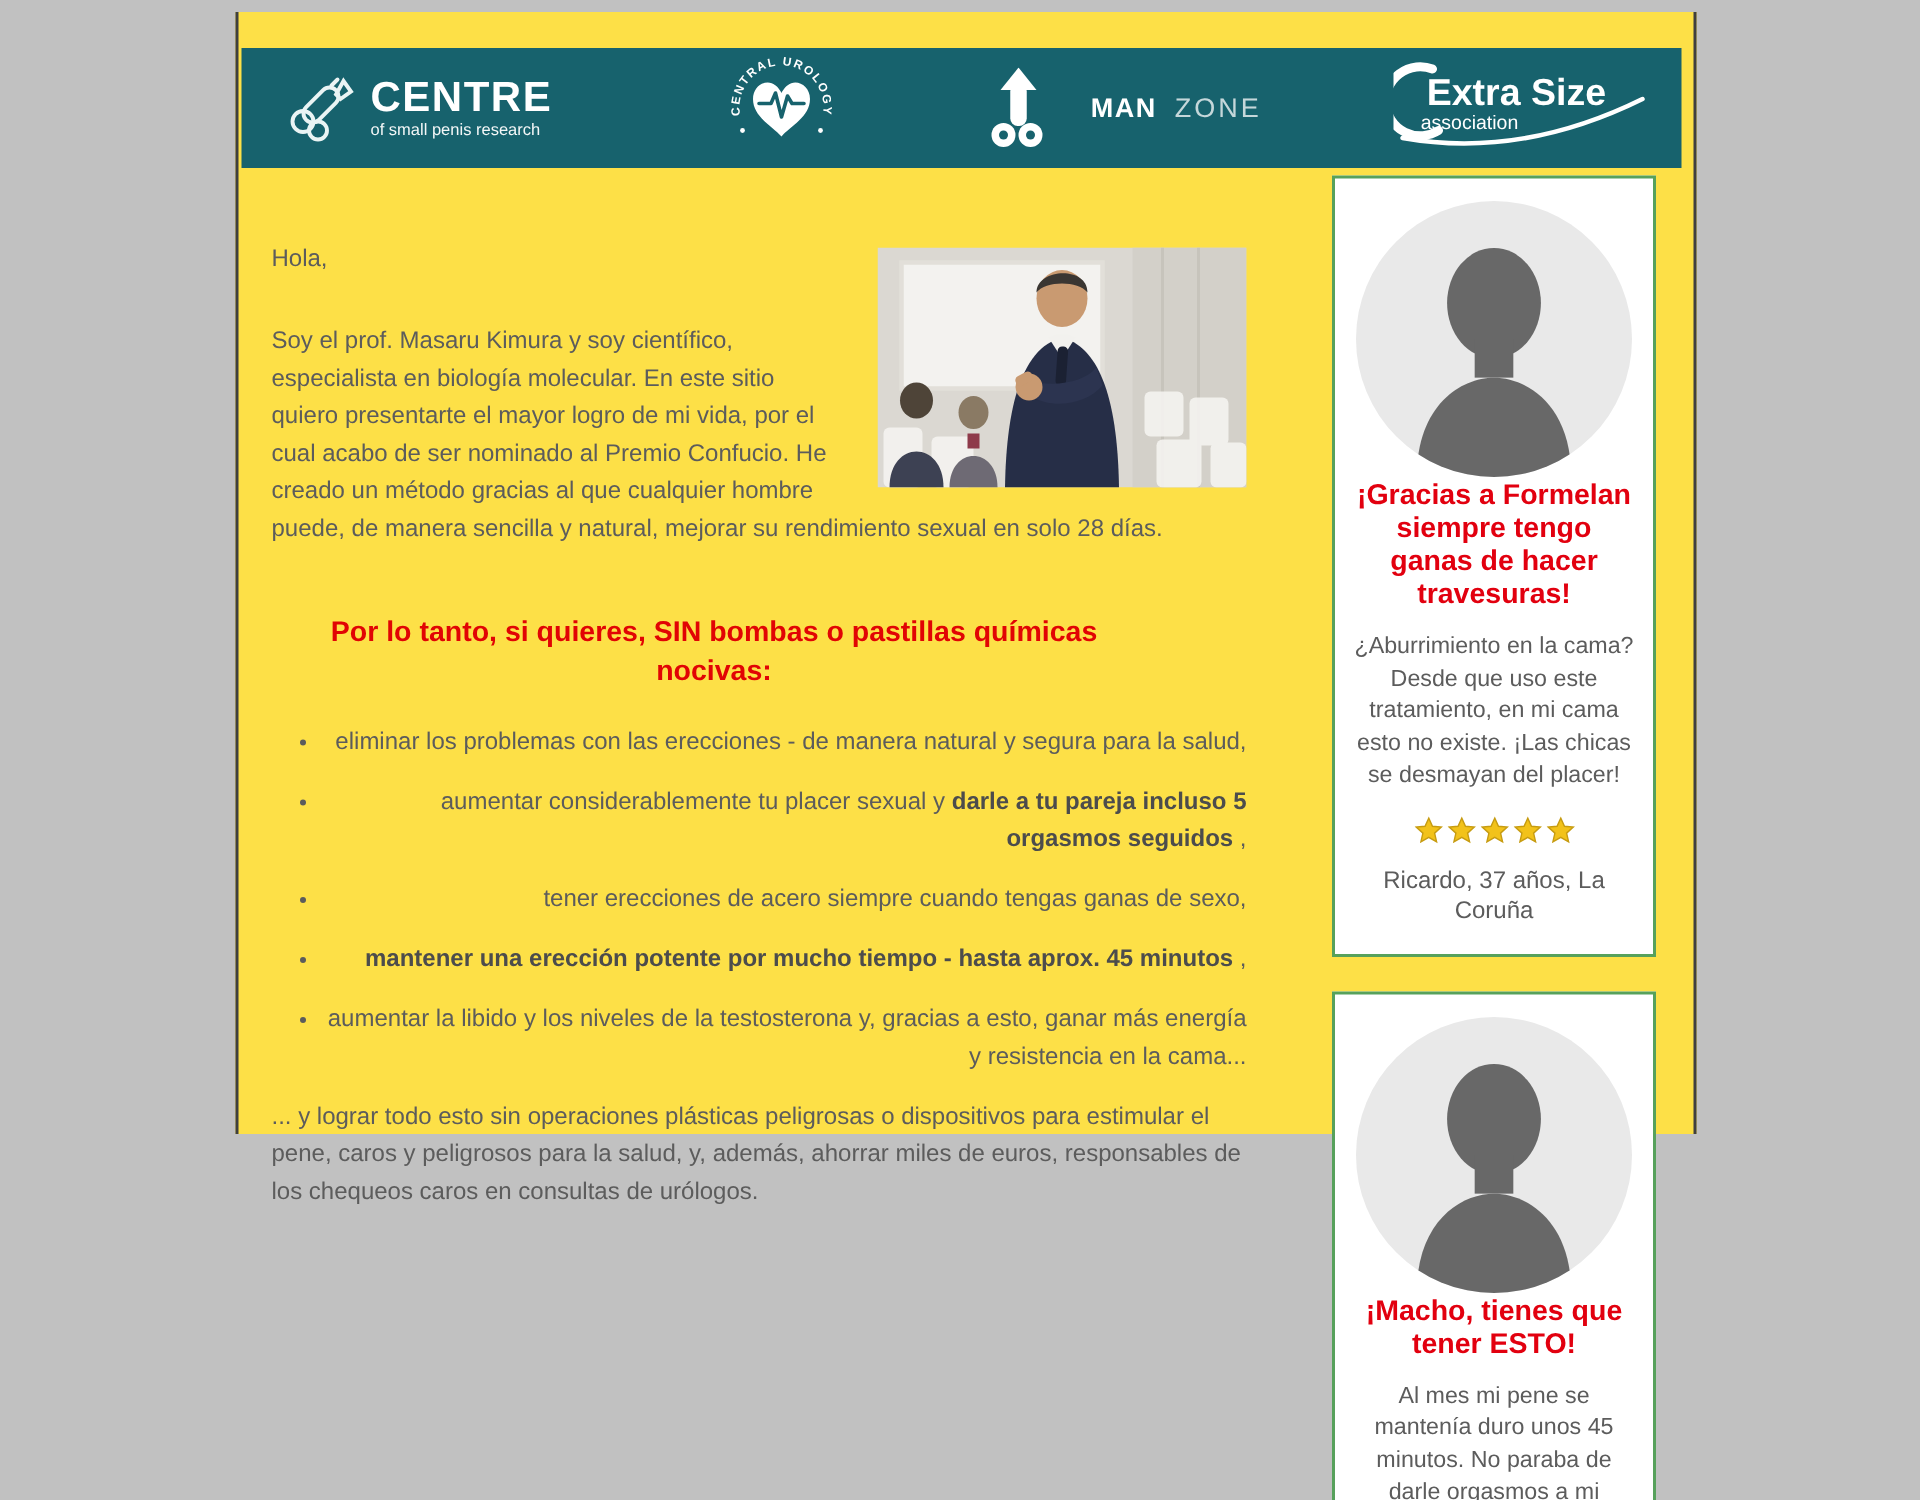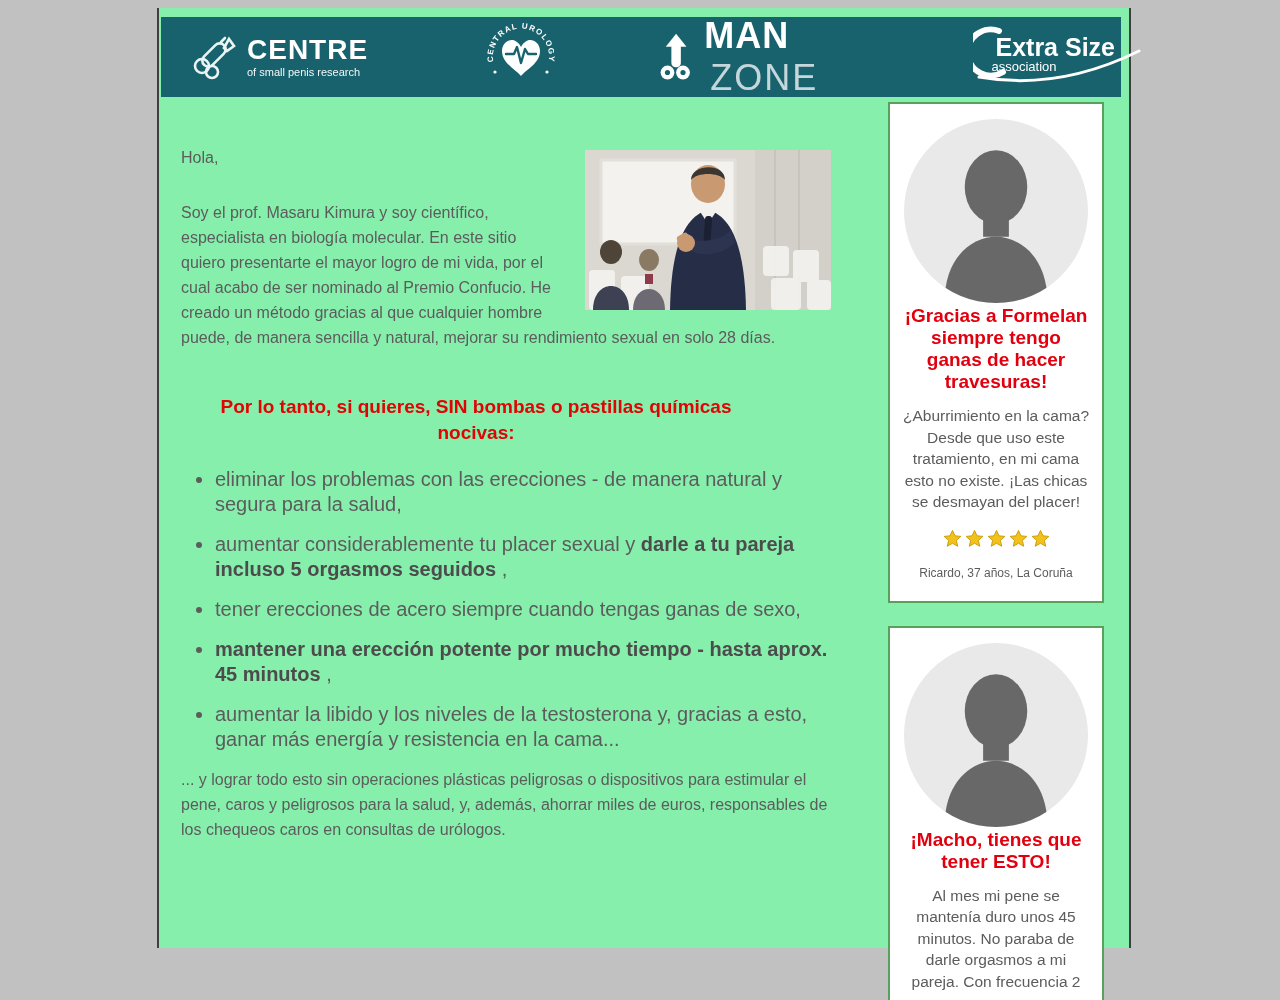--- a/index.html
+++ b/index.html
@@ -1,59 +1,59 @@
 <!DOCTYPE html>
 <html><head>
 <meta charset="utf-8">
 <style>
   * { margin:0; padding:0; box-sizing:border-box; }
   html,body { width:1280px; height:1000px; overflow:hidden; background:#c1c1c1;
               font-family:"Liberation Sans","DejaVu Sans",sans-serif; }
-  .page { position:absolute; left:157px; top:8px; width:974px; height:940px;
-          background:#86efac; border-left:2px solid #3f3f3f; border-right:2px solid #3f3f3f;
-          padding-top:9px; }
+  .page { position:absolute; left:157px; top:8px; width:974px; height:748px;
+          background:#fde047; border-left:2px solid #3f3f3f; border-right:2px solid #3f3f3f;
+          padding-top:24px; }
   
   .hdr { margin-left:2px; width:960px; height:80px; background:#17626d;
          display:flex; align-items:center; color:#fff; }
   .logo-centre { display:flex; align-items:center; margin-left:30px; }
   .logo-centre .txt { margin-left:8px; }
   .logo-centre .big { font-size:28px; font-weight:bold; letter-spacing:1px; line-height:28px; }
   .logo-centre .small { font-size:11px; margin-top:2px; opacity:.95; }
   .logo-inst { margin-left:118px; }
   .logo-manzone { display:flex; align-items:center; margin-left:102px; }
-  .logo-manzone .txt { margin-left:10px; font-size:36px; letter-spacing:1px; }
+  .logo-manzone .txt { margin-left:27px; font-size:18px; letter-spacing:1px; }
   .logo-manzone .bold { font-weight:bold; }
   .logo-manzone .light { font-weight:normal; opacity:.75; margin-left:6px; letter-spacing:2px; }
   .logo-extra { position:relative; margin-left:88px; width:170px; height:64px; }
   .logo-extra .big { position:absolute; left:22px; top:8px; font-size:25px; font-weight:bold; white-space:nowrap; }
   .logo-extra .small { position:absolute; left:18px; top:34px; font-size:13px; }
   .logo-extra svg { position:absolute; left:0; top:0; }
   
   .body-row { display:flex; padding-left:22px; }
   .main { width:650px; }
   .sidebar { width:216px; margin-left:57px; margin-top:5px; }
   
   h1 { margin-top:45px; width:625px; font-size:29px; line-height:34px; color:#8e0909; }
   .intro-block { margin-top:52px; }
   .prof-photo { float:right; margin:1px 0 12px 22px; width:246px; height:160px; display:block; }
   .greeting { font-size:16px; color:#5c5c5c; }
   .intro { margin-top:33px; font-size:16px; line-height:25px; color:#5c5c5c; }
   h2 { margin-top:44px; width:590px; font-size:19px; line-height:26px; color:#e10404;text-align:center; }
   ul.benefits { margin-top:21px; padding-left:34px; }
-  ul.benefits li { font-size:20px; line-height:25px; color:#5c5c5c; margin-bottom:15px; }
+  ul.benefits li { font-size:16px; line-height:25px; color:#5c5c5c; margin-bottom:15px;text-align:right; }
   ul.benefits li b { color:#4c4c4c; }
   .closing { margin-top:12px; font-size:16px; line-height:25px; color:#5c5c5c; }
   
   .card { width:216px; background:#fff; border:2px solid #57a15c; padding:15px 12px 18px;
           margin-bottom:23px; text-align:center; }
   .avatar { width:184px; height:184px; margin:0 auto; display:block; }
   .card h3 { margin-top:2px; font-size:19px; line-height:22px; color:#e2000f; }
   .card .t-text { margin-top:12px; font-size:15.5px; line-height:21.5px; color:#5c5c5c; }
   .stars { margin-top:16px; height:20px; display:flex; justify-content:center; gap:3px; }
-  .t-author { margin-top:14px; font-size:12px; line-height:20px; color:#5c5c5c; }
+  .t-author { margin-top:14px; font-size:16px; line-height:20px; color:#5c5c5c; }
 </style>
 </head>
 <body>
 
 <div class="page">
 
   <div class="hdr">
 
     <div class="logo-centre">
       <svg width="48" height="48" viewBox="0 0 48 48">

